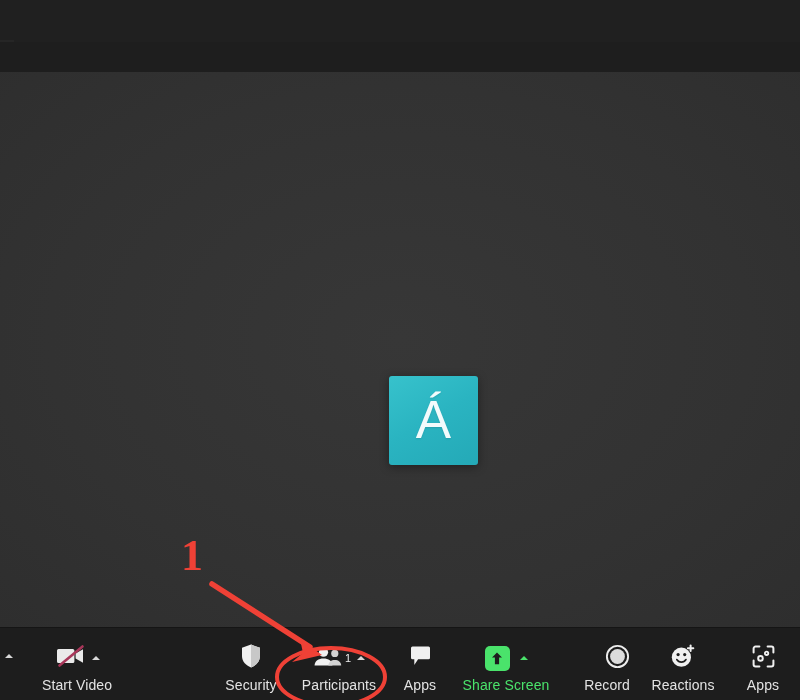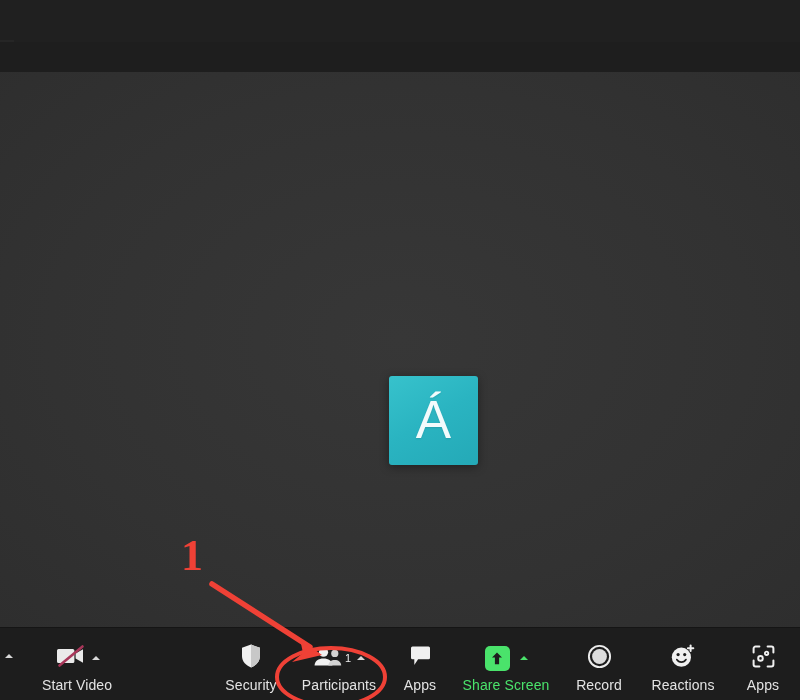--- a/index.html
+++ b/index.html
@@ -298,21 +298,21 @@
               <path d="M7 1.4l5 5.2H9.1v6.6H4.9V6.6H2z" fill="#1d1d1d"></path>
             </svg>
           </span>
           <span class="spacer-sm"></span>
           <span class="spacer-sm"></span>
           <span class="chev chev-sm green"></span>
         </div>
         <span class="tb-label green">Share Screen</span>
       </div>
 
-      <div class="tb-item" style="min-width:62px;">
+      <div class="tb-item" style="min-width:62px;align-items:flex-end;">
         <div class="tb-icon-row">
           <span>
             <svg width="25" height="25" viewBox="0 0 25 25">
               <circle cx="12.5" cy="12.5" r="10.6" fill="none" stroke="#ededed" stroke-width="1.9"></circle>
               <circle cx="12.5" cy="12.5" r="7.4" fill="#dcdcdc"></circle>
             </svg>
           </span>
         </div>
         <span class="tb-label">Record</span>
       </div>

